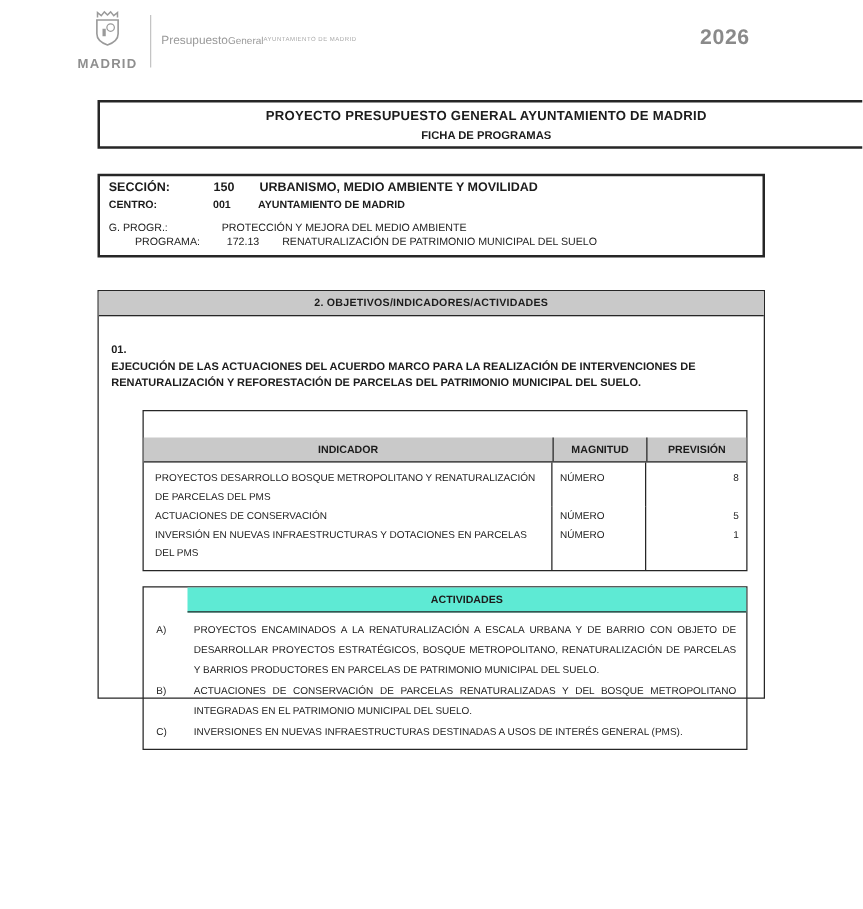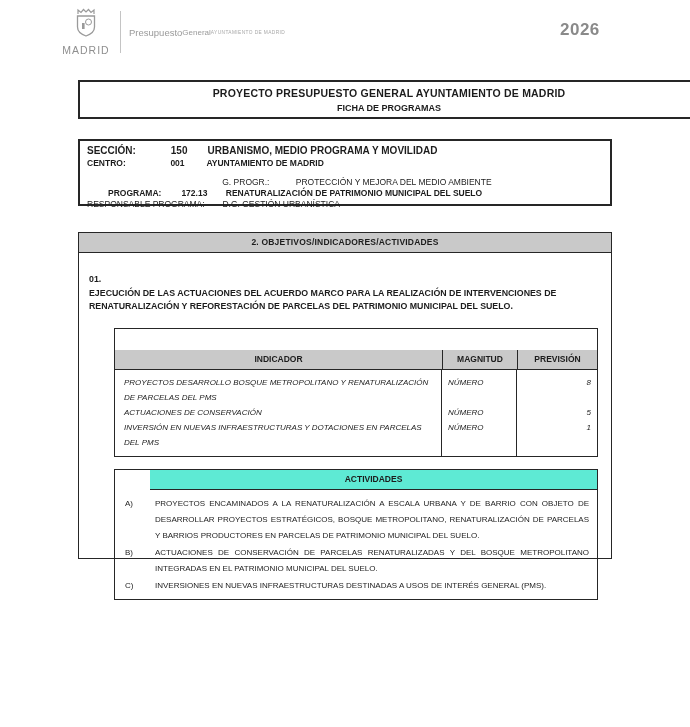--- a/index.html
+++ b/index.html
@@ -2,21 +2,21 @@
 <html><head>
 <meta charset="utf-8">
 <style>
   html,body{margin:0;padding:0;background:#ffffff;}
   .page{position:relative;width:690px;height:727px;background:#ffffff;overflow:hidden;
         font-family:"Liberation Sans",sans-serif;color:#1c1c1c;}
 
   
   .logo{position:absolute;left:56px;top:8px;display:flex;align-items:center;}
   .logo-left{display:flex;flex-direction:column;align-items:center;width:60px;}
-  .logo-city{font-size:10.5px;font-weight:normal;color:#8f8f8f;letter-spacing:1px;margin-top:2px;}
+  .logo-city{font-size:10.5px;font-weight:bold;color:#8f8f8f;letter-spacing:1px;margin-top:2px;}
   .logo-divider{width:1px;height:42px;background:#c4c4c4;margin:0 8px 0 4px;}
   .logo-right{display:flex;flex-direction:row;justify-content:center;color:#9a9a9a;}
   .lr1{font-size:9.5px;}
   .lr2{font-size:8px;margin-top:1px;}
   .lr3{font-size:4.8px;margin-top:3px;letter-spacing:.4px;color:#a8a8a8;}
   .year{position:absolute;left:560px;top:20px;font-size:17px;font-weight:bold;color:#8a8a8a;letter-spacing:.5px;}
 
   
   .title-box{position:absolute;left:78px;top:80px;width:622px;height:39px;border:2px solid #262626;
              box-sizing:border-box;text-align:center;padding-top:5px;}
@@ -25,44 +25,44 @@
 
   
   .section-box{position:absolute;left:78px;top:139px;width:534px;height:67px;border:2px solid #262626;
                box-sizing:border-box;padding:2px 0 0 7px;font-size:8.5px;}
   .sb-row{white-space:nowrap;}
   .sb-label{display:inline-block;width:81px;}
   .sb-code{display:inline-block;width:34px;}
   .sb-seccion{font-size:10px;font-weight:bold;line-height:15px;}
   .sb-centro{font-weight:bold;line-height:11px;}
   .sb-gap{height:8px;}
-  .sb-gprogr{line-height:11px;text-align:center;}
+  .sb-gprogr{line-height:11px;}
   .sb-gprogr .sb-name{margin-left:7px;}
-  .sb-programa{font-weight:bold;line-height:11px;padding-left:21px;}
+  .sb-programa{font-weight:normal;line-height:11px;padding-left:21px;}
   .sb-programa .sb-label{width:71px;}
   .sb-programa .sb-code{width:42px;}
   .sb-resp{line-height:11px;}
   .sb-resp .sb-label{width:133px;}
 
   
   .objbox{position:absolute;left:78px;top:232px;width:534px;height:327px;border:1px solid #262626;
           box-sizing:border-box;}
   .obj-header{height:19px;background:#c9c9c9;border-bottom:1px solid #262626;text-align:center;
               font-size:8.5px;font-weight:bold;line-height:19px;letter-spacing:.2px;}
   .objective{display:flex;margin:20px 12px 0 10px;font-weight:bold;font-size:8.8px;line-height:13.5px;flex-direction:column;}
   .obj-num{width:21px;flex:none;}
   .obj-text{flex:1;}
 
   
   .ind-table{margin:14px 0 0 35px;width:484px;border:1px solid #262626;box-sizing:border-box;}
   .ind-head{display:grid;grid-template-columns:327px 75px 80px;background:#c9c9c9;
             border-bottom:1px solid #262626;font-weight:bold;font-size:8.5px;text-align:center;
             height:19px;line-height:19px;margin-top:21px;}
   .ind-head > div + div{border-left:1px solid #262626;box-sizing:border-box;}
-  .ind-row{display:grid;grid-template-columns:327px 75px 80px;font-size:8px;line-height:15px;font-style:italic;}
+  .ind-row{display:grid;grid-template-columns:327px 75px 80px;font-size:8px;line-height:15px;}
   .ind-row .c1{padding:0 10px 0 9px;border-right:1px solid #262626;box-sizing:border-box;}
   .ind-row .c2{padding:0 0 0 6px;border-right:1px solid #262626;box-sizing:border-box;}
   .ind-row .c3{text-align:right;padding-right:6px;}
   .ind-row.first > div{padding-top:5px;}
   .ind-row.last > div{padding-bottom:6px;}
 
   
   .act-table{margin:12px 0 0 35px;width:484px;border:1px solid #262626;box-sizing:border-box;}
   .act-head{height:19px;background:#5eead4;border-bottom:1px solid #262626;font-weight:bold;
             font-size:8.5px;text-align:center;line-height:19px;margin-left:35px;}
@@ -100,40 +100,36 @@
 
   <div class="title-box">
     <div class="tb1">PROYECTO PRESUPUESTO GENERAL AYUNTAMIENTO DE MADRID</div>
     <div class="tb2">FICHA DE PROGRAMAS</div>
   </div>
 
   <div class="section-box">
     <div class="sb-row sb-seccion">
       <span class="sb-label">SECCIÓN:</span>
       <span class="sb-code">150</span>
-      <span class="sb-name">URBANISMO, MEDIO PROGRAMA Y MOVILIDAD</span>
+      <span class="sb-name">URBANISMO, MEDIO AMBIENTE Y MOVILIDAD</span>
     </div>
     <div class="sb-row sb-centro">
       <span class="sb-label">CENTRO:</span>
       <span class="sb-code">001</span>
       <span class="sb-name">AYUNTAMIENTO DE MADRID</span>
     </div>
     <div class="sb-gap"></div>
     <div class="sb-row sb-gprogr">
       <span class="sb-label">G. PROGR.:</span>
       <span class="sb-name">PROTECCIÓN Y MEJORA DEL MEDIO AMBIENTE</span>
     </div>
     <div class="sb-row sb-programa">
       <span class="sb-label">PROGRAMA:</span>
       <span class="sb-code">172.13</span>
       <span class="sb-name">RENATURALIZACIÓN DE PATRIMONIO MUNICIPAL DEL SUELO</span>
-    </div>
-    <div class="sb-row sb-resp">
-      <span class="sb-label">RESPONSABLE PROGRAMA:</span>
-      <span class="sb-name">D.G. GESTIÓN URBANÍSTICA</span>
     </div>
   </div>
 
   <div class="objbox">
     <div class="obj-header">2. OBJETIVOS/INDICADORES/ACTIVIDADES</div>
 
     <div class="objective">
       <span class="obj-num">01.</span>
       <span class="obj-text">EJECUCIÓN DE LAS ACTUACIONES DEL ACUERDO MARCO PARA LA REALIZACIÓN DE INTERVENCIONES DE RENATURALIZACIÓN Y REFORESTACIÓN DE PARCELAS DEL PATRIMONIO MUNICIPAL DEL SUELO.</span>
     </div>

